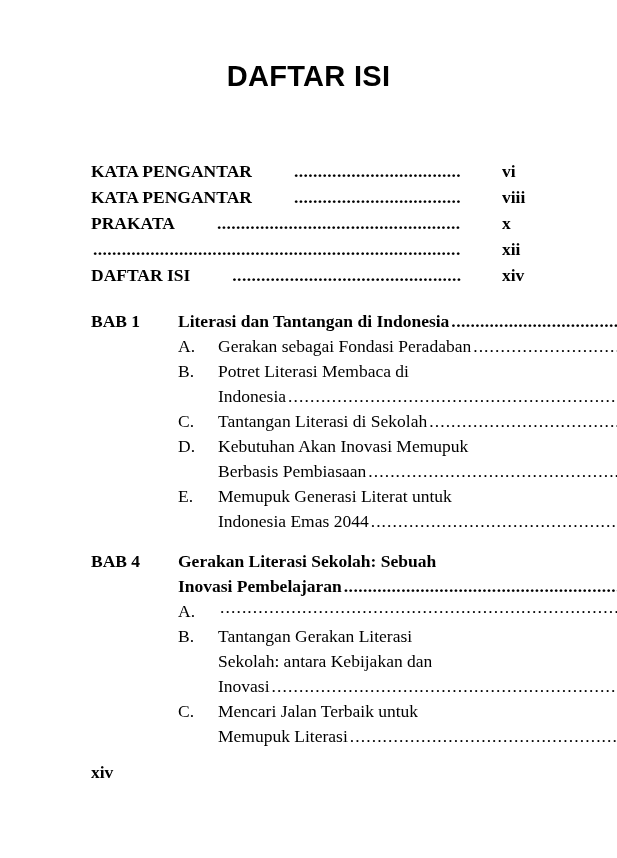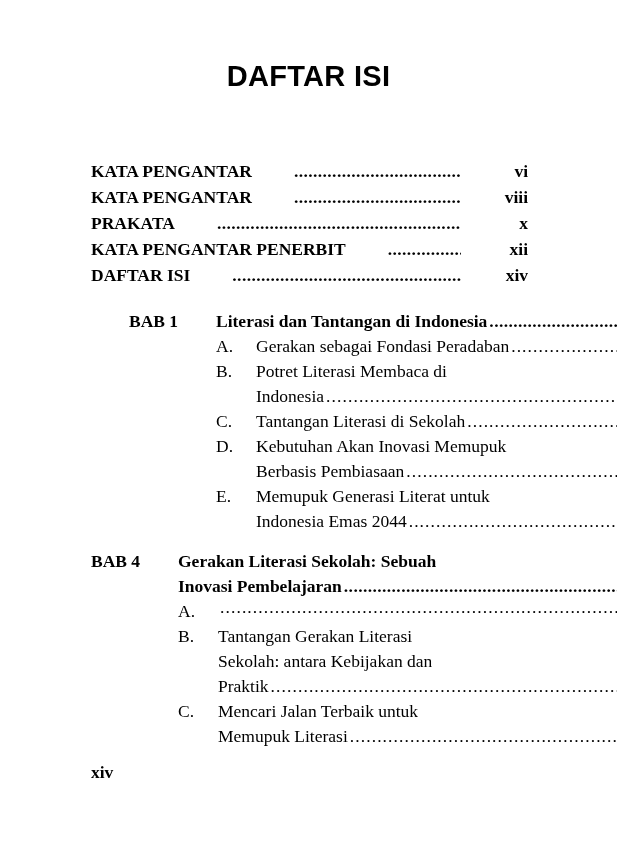--- a/index.html
+++ b/index.html
@@ -57,21 +57,21 @@
     overflow: hidden;
     white-space: nowrap;
     margin: 0 1px 0 2px;
     font-weight: bold;
     letter-spacing: 0.4px;
     font-size: 17.5px;
     line-height: 1;
   }
   .fm-page {
     flex: 0 0 auto;
-    text-align: right;
+    text-align: left;
     min-width: 26px;
   }
 
   
   .chapter {
     position: absolute;
     left: 91px;
     width: 437px;
   }
   .chap-head {
@@ -167,32 +167,31 @@
         <span class="fm-label">KATA PENGANTAR</span>
         <span class="fm-leader">........................................................................................................................</span>
         <span class="fm-page">viii</span>
       </div>
       <div class="fm-row">
         <span class="fm-label">PRAKATA</span>
         <span class="fm-leader">........................................................................................................................</span>
         <span class="fm-page">x</span>
       </div>
       <div class="fm-row">
-        <span class="fm-label">KATA PENGANTAR PENERBIT</span>
         <span class="fm-leader">........................................................................................................................</span>
         <span class="fm-page">xii</span>
       </div>
       <div class="fm-row">
         <span class="fm-label">DAFTAR ISI</span>
         <span class="fm-leader">........................................................................................................................</span>
         <span class="fm-page">xiv</span>
       </div>
     </div>
 
-  <div class="chapter" id="chapter-0" style="top: 309px; margin-left: 38px;">
+  <div class="chapter" id="chapter-0" style="top: 309px;">
       <div class="chap-head">
         <div class="chap-label">BAB 1</div>
         <div class="chap-title-col">
           <div class="chap-line">
             <span class="txt">Literasi dan Tantangan di Indonesia</span>
             <span class="leader">........................................................................................................................</span>
           </div>
         </div>
       </div>
       <div class="sub-entry">
@@ -274,21 +273,21 @@
       <div class="sub-entry">
         <div class="sub-marker">B.</div>
         <div class="sub-body">
           <div class="sub-line no-leader">
             <span class="txt">Tantangan Gerakan Literasi</span>
           </div>
           <div class="sub-line no-leader">
             <span class="txt">Sekolah: antara Kebijakan dan</span>
           </div>
           <div class="sub-line">
-            <span class="txt">Praktik</span>
+            <span class="txt">Inovasi</span>
             <span class="leader">..........................................................................................</span>
           </div>
         </div>
       </div>
       <div class="sub-entry">
         <div class="sub-marker">C.</div>
         <div class="sub-body">
           <div class="sub-line no-leader">
             <span class="txt">Mencari Jalan Terbaik untuk</span>
           </div>

